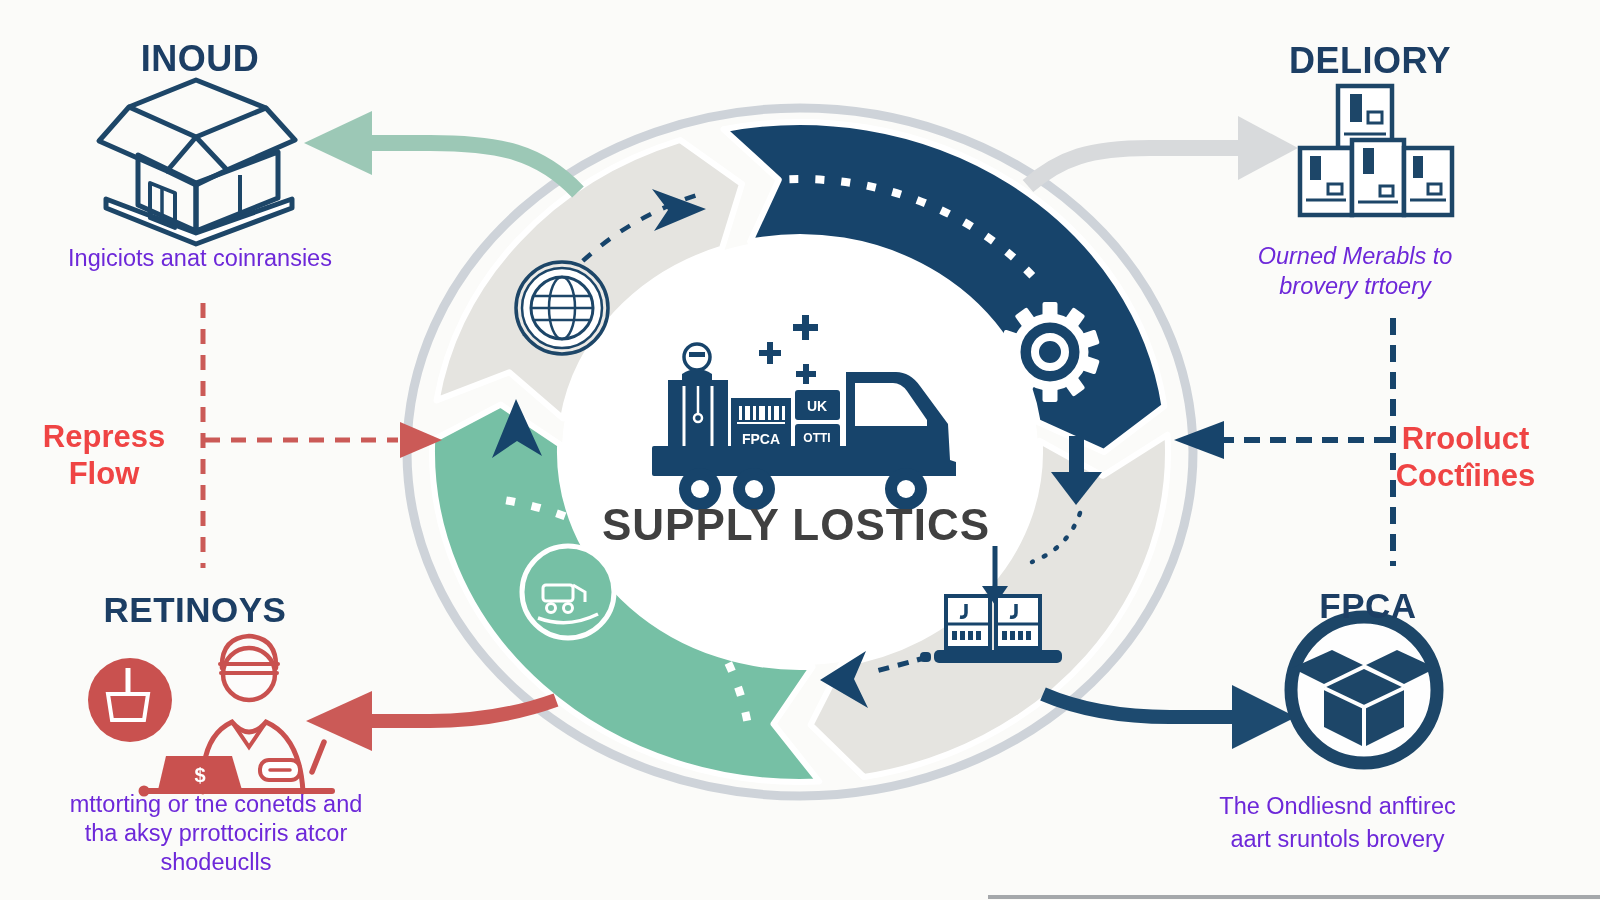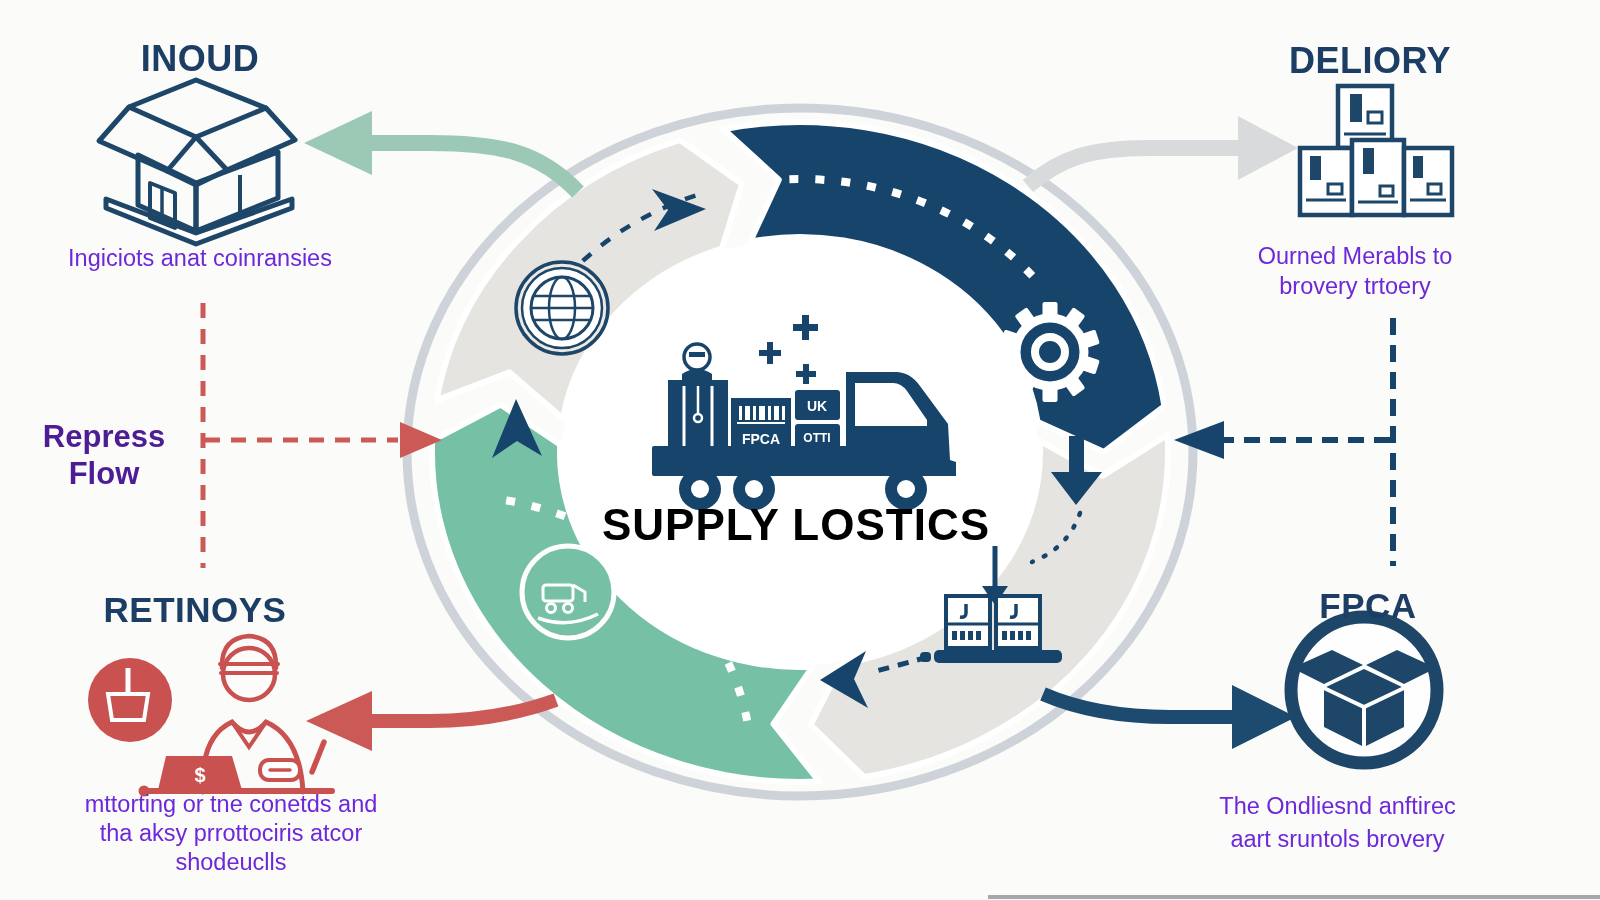--- a/index.html
+++ b/index.html
@@ -5,22 +5,22 @@
   html,body{margin:0;padding:0;}
   .stage{
     position:relative;width:1600px;height:900px;overflow:hidden;
     background:#fbfbf9;
     font-family:"Liberation Sans", sans-serif;
   }
   .stage svg{position:absolute;left:0;top:0;}
   .txt{position:absolute;text-align:center;}
   .heading{font-weight:bold;color:#1c3e64;font-size:35px;letter-spacing:.5px;margin-top:16px;}
   .caption{color:#6d28d9;font-size:23.5px;line-height:30px;font-weight:400;}
-  .sidelabel{font-weight:bold;color:#4c1d95;font-size:31px;line-height:37px;}
-  .title{font-weight:bold;color:#000000;font-size:44px;letter-spacing:1px;}
+  .sidelabel{font-weight:bold;color:#ef4444;font-size:31px;line-height:37px;}
+  .title{font-weight:bold;color:#404040;font-size:44px;letter-spacing:1px;}
 </style>
 </head>
 <body>
 
 <div class="stage">
 
 <svg width="1600" height="900" viewBox="0 0 1600 900">
 
   <ellipse cx="800" cy="452" rx="393" ry="344" fill="none" stroke="#ced3d9" stroke-width="9"></ellipse>
 
@@ -247,33 +247,37 @@
 
   <rect x="988" y="895" width="612" height="4" fill="#5f646b" opacity="0.55"></rect>
 </svg>
 
 <div class="txt heading" style="left:60px;top:22px;width:280px;font-size:36px;">INOUD</div>
 <div class="txt caption" style="left:25px;top:243px;width:350px;">
   <div>Ingiciots anat coinransies</div>
 </div>
 
 <div class="txt heading" style="left:1230px;top:24px;width:280px;font-size:36px;">DELIORY</div>
-<div class="txt caption" style="left:1195px;top:241px;width:320px;">
+<div class="txt caption" style="left:1195px;top:241px;width:320px;font-style:italic;">
   <div>Ourned Merabls to</div>
   <div>brovery trtoery</div>
 </div>
 
 <div class="txt sidelabel" style="left:18px;top:418px;width:172px;">
   <div>Repress</div>
   <div>Flow</div>
 </div>
 
+<div class="txt sidelabel" style="left:1368px;top:420px;width:195px;">
+  <div>Rrooluct</div>
+  <div>Coctîines</div>
+</div>
 
 <div class="txt heading" style="left:55px;top:574px;width:280px;">RETINOYS</div>
-<div class="txt caption" style="left:41px;top:790px;width:380px;line-height:29px;text-align:center;">
+<div class="txt caption" style="left:26px;top:790px;width:380px;line-height:29px;text-align:center;">
   <div>mttorting or tne conetds and</div>
   <div>tha aksy prrottociris atcor</div>
   <div>shodeuclls</div>
 </div>
 
 <div class="txt heading" style="left:1238px;top:570px;width:260px;">FPCA</div>
 <div class="txt caption" style="left:1155px;top:790px;width:365px;line-height:33px;">
   <div>The Ondliesnd anftirec</div>
   <div>aart sruntols brovery</div>
 </div>

